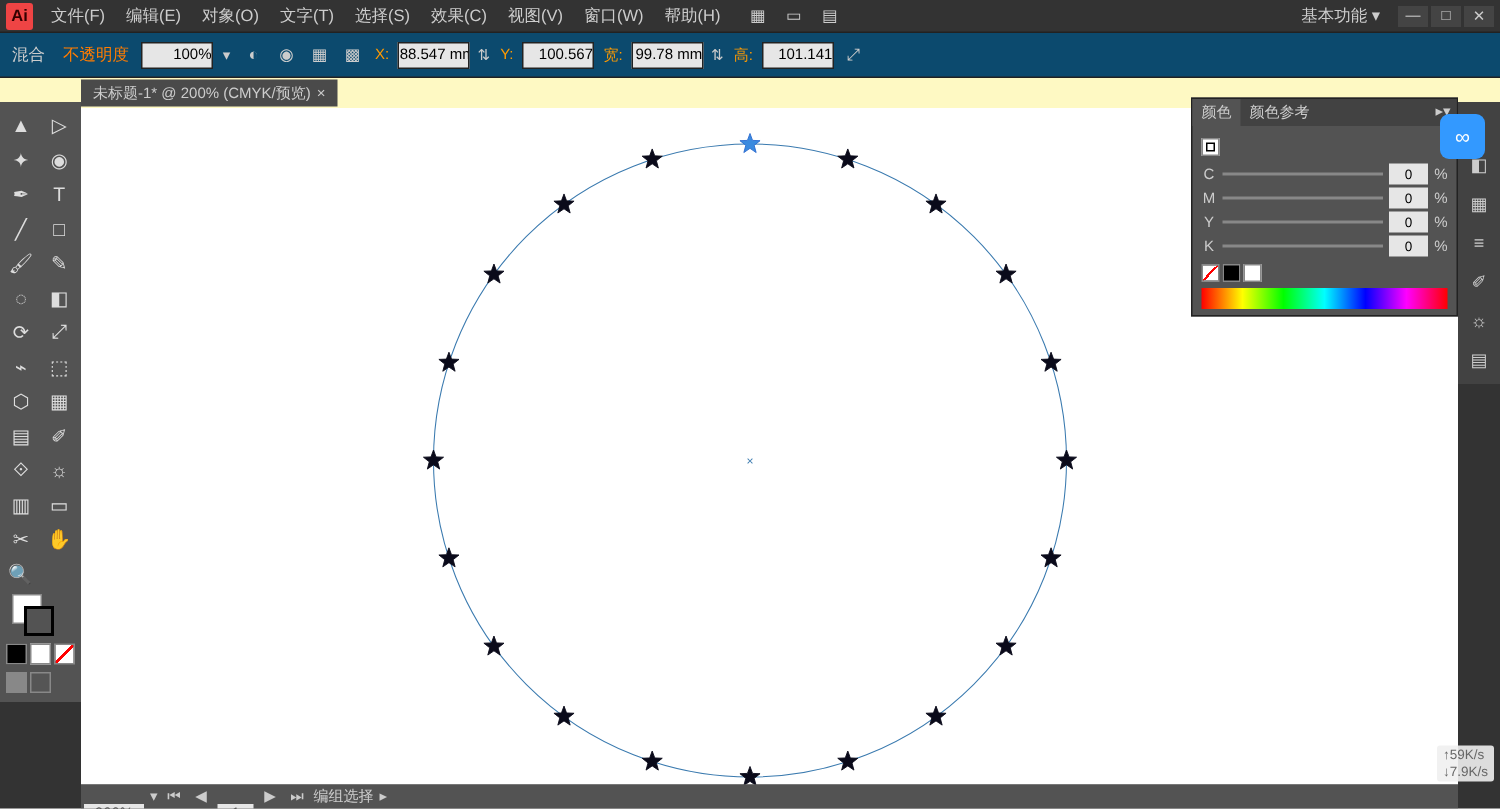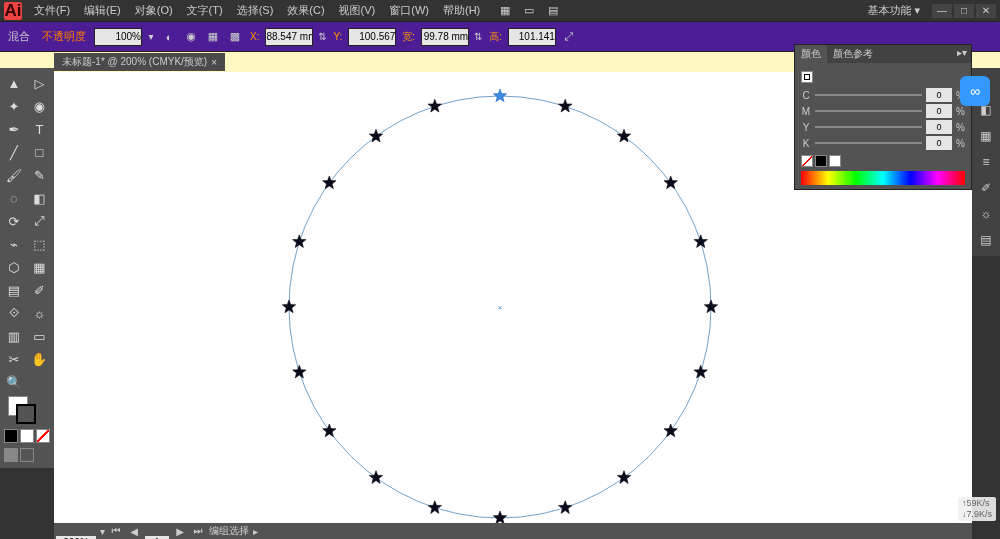--- a/index.html
+++ b/index.html
@@ -1,25 +1,25 @@
 <!DOCTYPE html>
 <html><head>
 <meta charset="utf-8">
 <style>
   * { box-sizing: border-box; margin: 0; padding: 0; font-family: "Microsoft YaHei", Arial, sans-serif; }
   body { width: 1000px; height: 539px; background: #333; color: #ccc; font-size: 11px; overflow: hidden; position: relative; }
   .menubar { height: 22px; background: #333; display: flex; align-items: center; padding: 0 4px; gap: 2px; border-bottom: 1px solid #222; }
-  .ai-logo { width: 18px; height: 18px; background: #ef4444; color: #330000; font-weight: bold; display: flex; align-items: center; justify-content: center; font-size: 17px; border-radius: 2px; margin-right: 4px; }
+  .ai-logo { width: 18px; height: 18px; background: #ef4444; color: #330000; font-weight: bold; display: flex; align-items: center; justify-content: center; font-size: 11px; border-radius: 2px; margin-right: 4px; }
   .menu-item { padding: 2px 6px; cursor: pointer; font-size: 11px; }
   .menu-icons { display: flex; gap: 6px; margin-left: 8px; }
   .menu-spacer { flex: 1; }
   .workspace-label { padding: 2px 6px; margin-right: 4px; }
   .win-controls { display: flex; gap: 2px; }
   .win-btn { width: 20px; height: 14px; background: #444; display: flex; align-items: center; justify-content: center; font-size: 10px; cursor: pointer; }
-  .optbar { height: 30px; background: #4c1d95; display: flex; align-items: center; padding: 0 4px; gap: 4px; border-bottom: 1px solid #222; }
+  .optbar { height: 30px; background: #0c4a6e; display: flex; align-items: center; padding: 0 4px; gap: 4px; border-bottom: 1px solid #222; }
   .opt-label { font-size: 11px; padding: 0 4px; }
   .opt-orange { color: #ff7c00; }
   .opt-input { width: 48px; height: 18px; background: #e6e6e6; color: #000; font-size: 10px; text-align: right; border: 1px solid #222; }
   .opt-link { width: 10px; height: 18px; display: flex; align-items: center; justify-content: center; font-size: 10px; }
   .opt-dim { color: #ff9a00; font-size: 10px; padding: 0 2px; }
   .opt-icon { width: 18px; height: 18px; display: flex; align-items: center; justify-content: center; }
   .tabbar { height: 20px; background: #fef9c3; display: flex; align-items: center; padding-left: 54px; }
   .doc-tab { height: 18px; padding: 0 8px; background: #4a4a4a; font-size: 10px; display: flex; align-items: center; gap: 4px; }
   .tab-close { cursor: pointer; }
   .workarea { position: absolute; top: 72px; left: 54px; right: 28px; bottom: 16px; background: #4a4a4a; }
@@ -27,21 +27,21 @@
   .toolbox { position: absolute; top: 68px; left: 0; width: 54px; background: #535353; padding: 4px 2px; display: grid; grid-template-columns: 1fr 1fr; gap: 1px; }
   .tool { width: 24px; height: 22px; display: flex; align-items: center; justify-content: center; font-size: 13px; cursor: pointer; color: #ddd; }
   .tool.span2 { grid-column: span 2; }
   .fillstroke { grid-column: span 2; height: 32px; position: relative; }
   .fs-fill { position: absolute; top: 2px; left: 6px; width: 20px; height: 20px; background: #fff; border: 1px solid #888; }
   .fs-stroke { position: absolute; top: 10px; left: 14px; width: 20px; height: 20px; background: #535353; border: 2px solid #000; }
   .swatches { grid-column: span 2; display: flex; gap: 2px; padding: 2px; }
   .sw { width: 14px; height: 14px; border: 1px solid #888; }
   .rightdock { position: absolute; top: 68px; right: 0; width: 28px; background: #424242; display: flex; flex-direction: column; gap: 6px; padding: 6px 2px; align-items: center; }
   .dock-icon { width: 20px; height: 20px; display: flex; align-items: center; justify-content: center; font-size: 12px; cursor: pointer; color: #ccc; }
-  .color-panel { position: absolute; top: 44px; right: 28px; width: 178px; background: #535353; border: 1px solid #222; font-size: 10px; }
+  .color-panel { position: absolute; top: 65px; right: 28px; width: 178px; background: #535353; border: 1px solid #222; font-size: 10px; }
   .panel-tabs { display: flex; height: 18px; background: #424242; }
   .panel-tab { padding: 2px 6px; cursor: pointer; }
   .panel-tab.active { background: #535353; }
   .panel-more { margin-left: auto; padding: 2px 4px; }
   .panel-body { padding: 4px 6px; }
   .slider-row { display: flex; align-items: center; gap: 4px; height: 16px; }
   .slider-label { width: 10px; text-align: center; }
   .slider-track { flex: 1; height: 2px; background: #888; position: relative; }
   .slider-val { width: 26px; height: 14px; background: #e6e6e6; color: #000; text-align: center; font-size: 9px; line-height: 14px; }
   .fs-mini { display: flex; gap: 2px; margin: 4px 0; }

